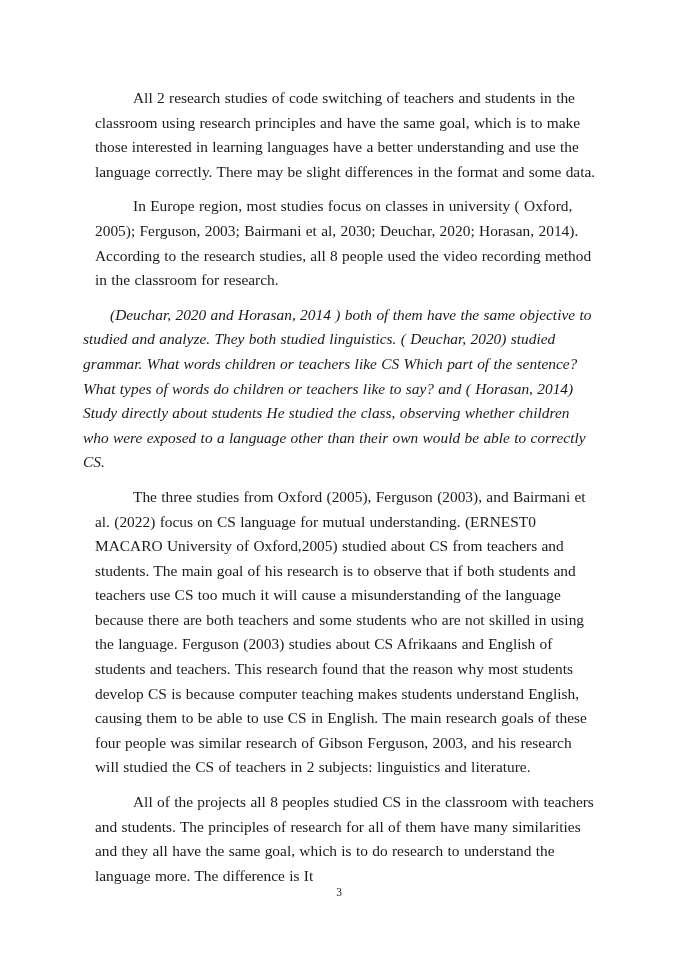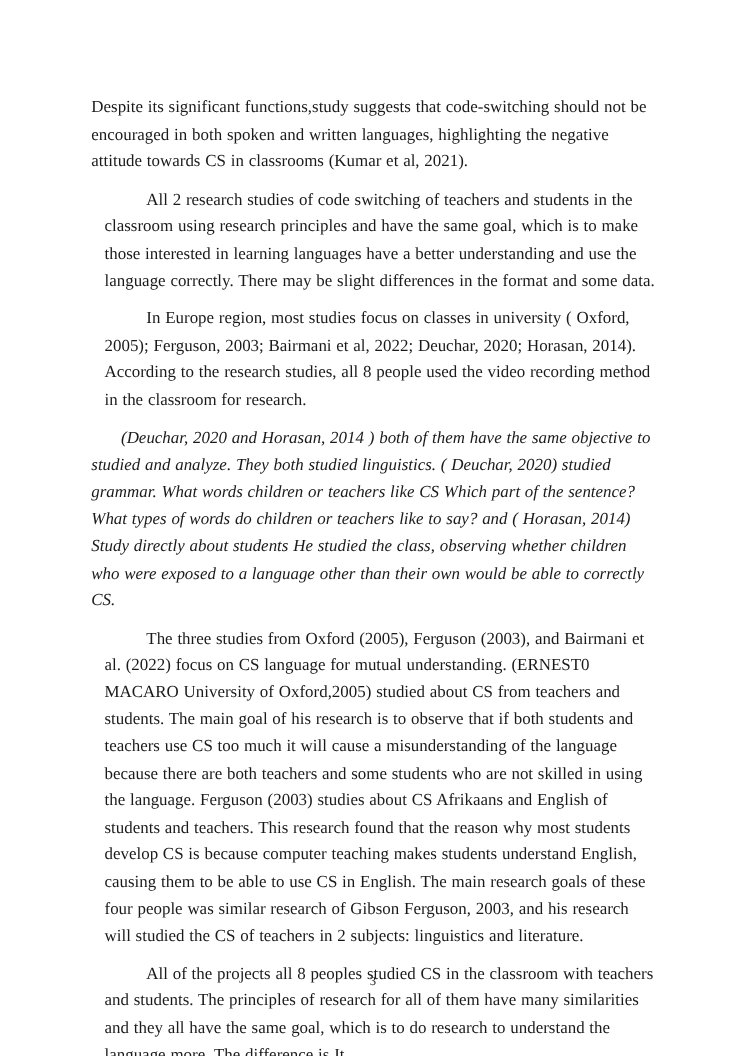--- a/index.html
+++ b/index.html
@@ -46,21 +46,20 @@
     font-size: 11.5px;
     line-height: 16px;
     color: #1a1a1a;
   }
 </style>
 </head>
 <body>
 
 <div class="page">
   <div class="content">
-    <p class="para">Despite its significant functions,study suggests that code-switching should not be encouraged in both spoken and written languages, highlighting the negative attitude towards CS in classrooms (Kumar et al, 2021).</p>
     <p class="para indented">All 2 research studies of code switching of teachers and students in the classroom using research principles and have the same goal, which is to make those interested in learning languages have a better understanding and use the language correctly. There may be slight differences in the format and some data.</p>
-    <p class="para indented">In Europe region, most studies focus on classes in university ( Oxford, 2005); Ferguson, 2003; Bairmani et al, 2022; Deuchar, 2020; Horasan, 2014). According to the research studies, all 8 people used the video recording method in the classroom for research.</p>
+    <p class="para indented">In Europe region, most studies focus on classes in university ( Oxford, 2005); Ferguson, 2003; Bairmani et al, 2030; Deuchar, 2020; Horasan, 2014). According to the research studies, all 8 people used the video recording method in the classroom for research.</p>
     <p class="para indented-small">(Deuchar, 2020 and Horasan, 2014 ) both of them have the same objective to studied and analyze. They both studied linguistics. ( Deuchar, 2020) studied grammar. What words children or teachers like CS Which part of the sentence? What types of words do children or teachers like to say? and ( Horasan, 2014) Study directly about students He studied the class, observing whether children who were exposed to a language other than their own would be able to correctly CS.</p>
     <p class="para indented">The three studies from Oxford (2005), Ferguson (2003), and Bairmani et al. (2022) focus on CS language for mutual understanding. (ERNEST0 MACARO University of Oxford,2005) studied about CS from teachers and students. The main goal of his research is to observe that if both students and teachers use CS too much it will cause a misunderstanding of the language because there are both teachers and some students who are not skilled in using the language. Ferguson (2003) studies about CS Afrikaans and English of students and teachers. This research found that the reason why most students develop CS is because computer teaching makes students understand English, causing them to be able to use CS in English. The main research goals of these four people was similar research of Gibson Ferguson, 2003, and his research will studied the CS of teachers in 2 subjects: linguistics and literature.</p>
     <p class="para indented">All of the projects all 8 peoples studied CS in the classroom with teachers and students. The principles of research for all of them have many similarities and they all have the same goal, which is to do research to understand the language more. The difference is It</p>
   </div>
   <div class="footer">3</div>
 </div>
 
 </body></html>

